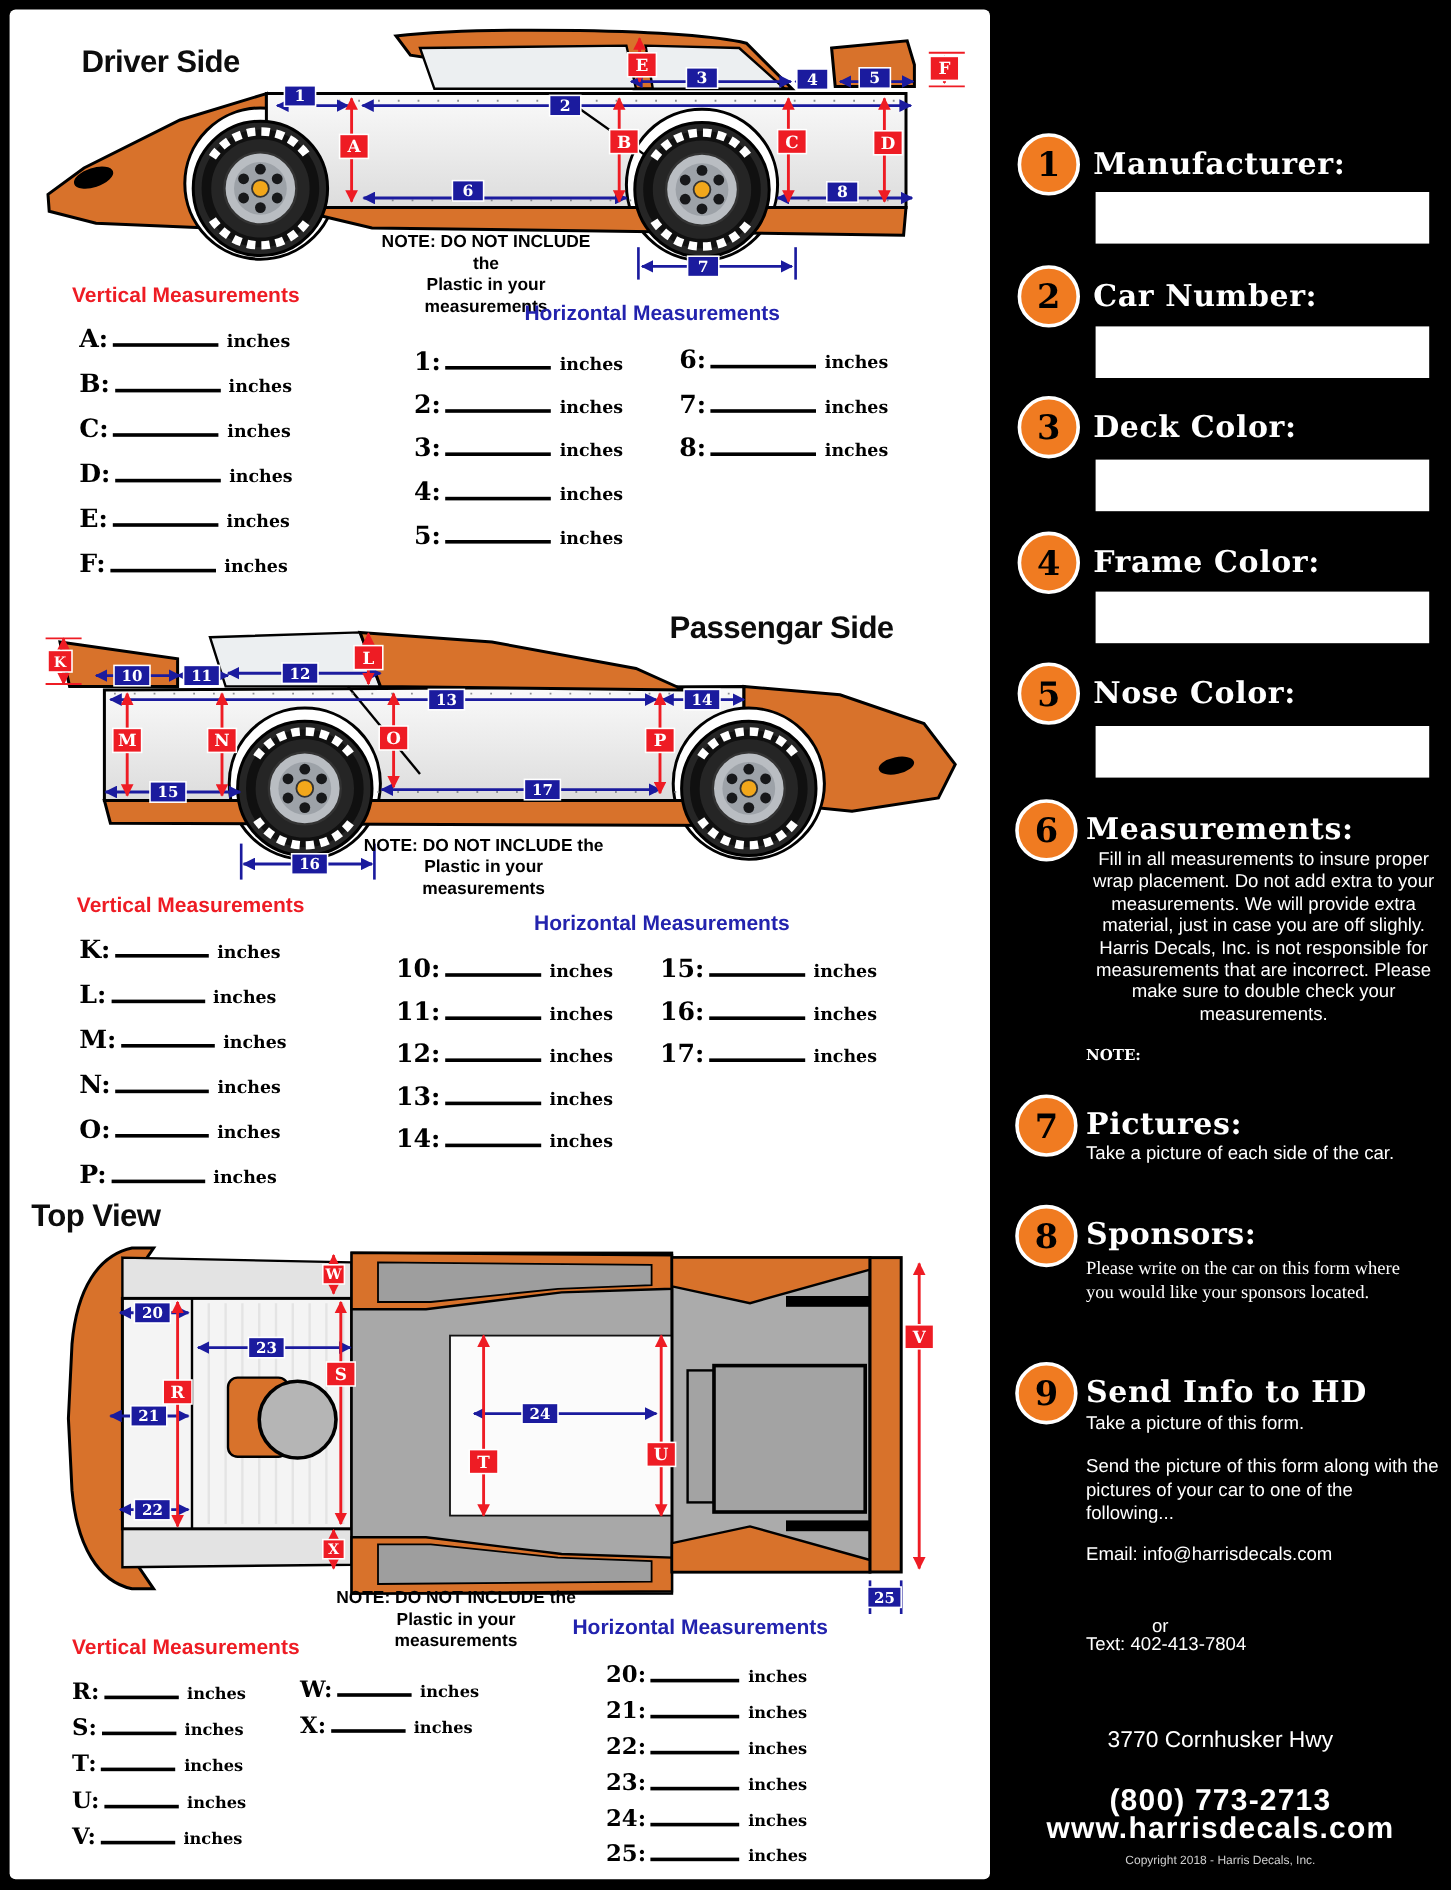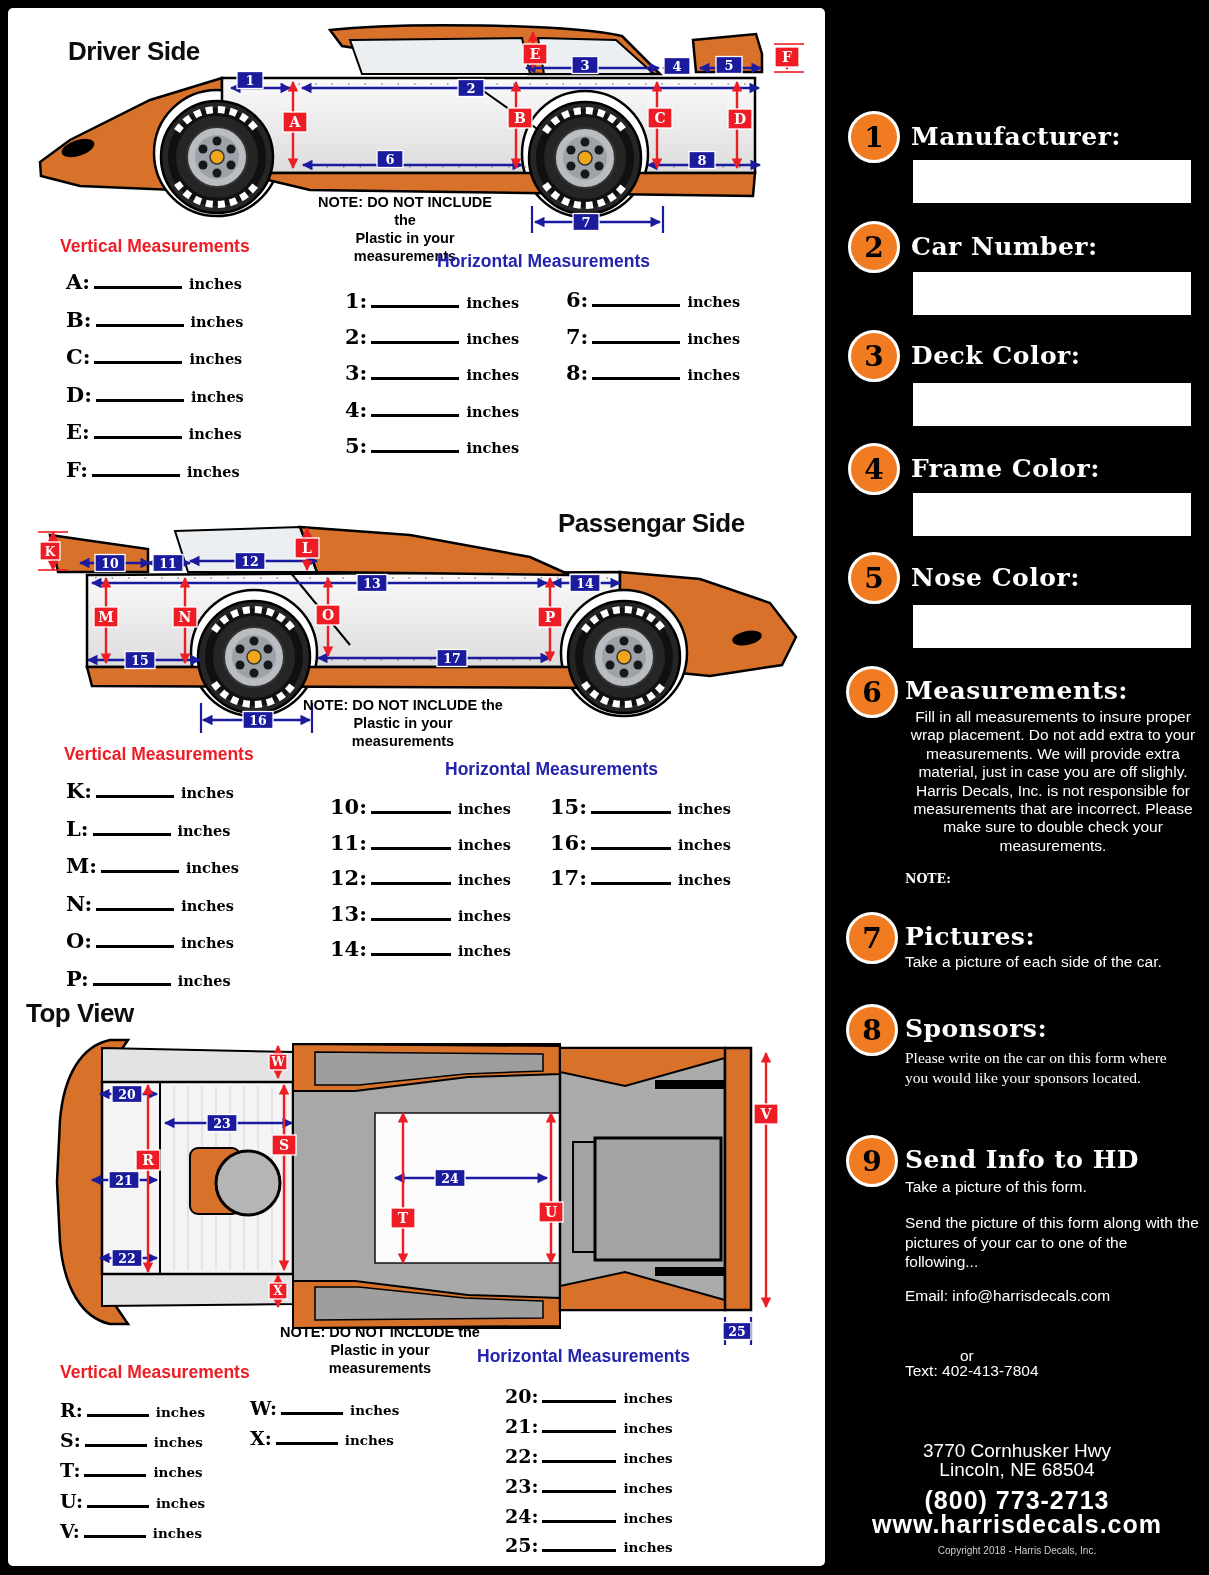--- a/index.html
+++ b/index.html
@@ -673,18 +673,17 @@
 
   <div class="ncircle" style="left:846px;top:1135px;">9</div>
   <div class="stitle" style="left:905px;top:1145px;">Send Info to HD</div>
   <div class="sbody" style="left:905px;top:1178px;width:300px;">Take a picture of this form.</div>
   <div class="sbody" style="left:905px;top:1213px;width:296px;line-height:19.5px;">Send the picture of this form along with the pictures of your car to one of the following...</div>
   <div class="sbody" style="left:905px;top:1287px;width:300px;">Email: info@harrisdecals.com</div>
   <div class="sbody" style="left:960px;top:1327px;margin-top:20px;">or</div>
   <div class="sbody" style="left:905px;top:1362px;width:300px;">Text: 402-413-7804</div>
 
   <div class="faddr" style="top:1440px;left:825px;">3770 Cornhusker Hwy</div>
-  <div class="faddr" style="top:1459px;left:825px;">Lincoln, NE 68504</div>
   <div class="fphone" style="top:1486px;left:825px;">(800) 773-2713</div>
   <div class="fphone" style="top:1510px;left:825px;">www.harrisdecals.com</div>
   <div class="fcopy" style="top:1545px;left:825px;">Copyright 2018 - Harris Decals, Inc.</div>
 
 </div>
 
 </body></html>

